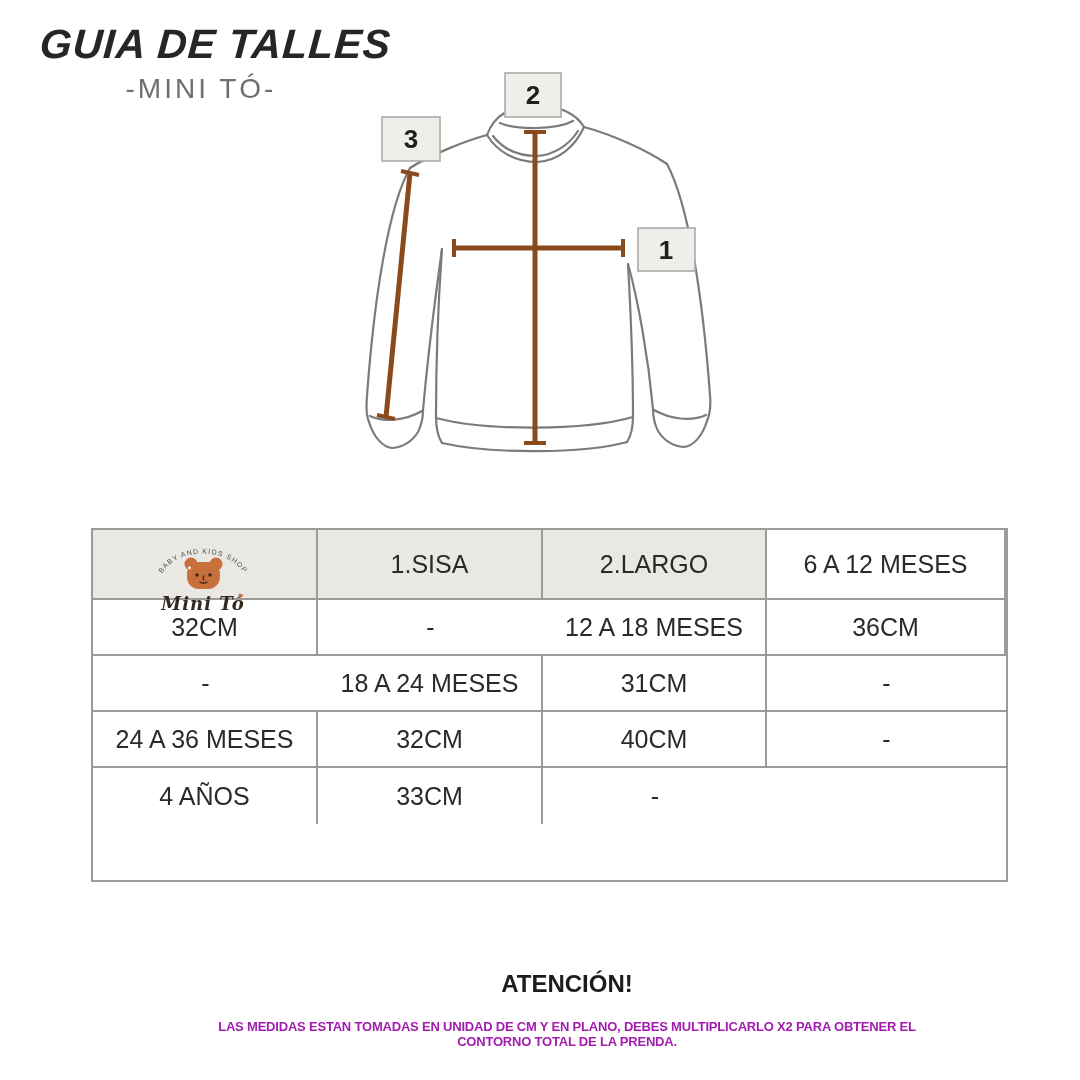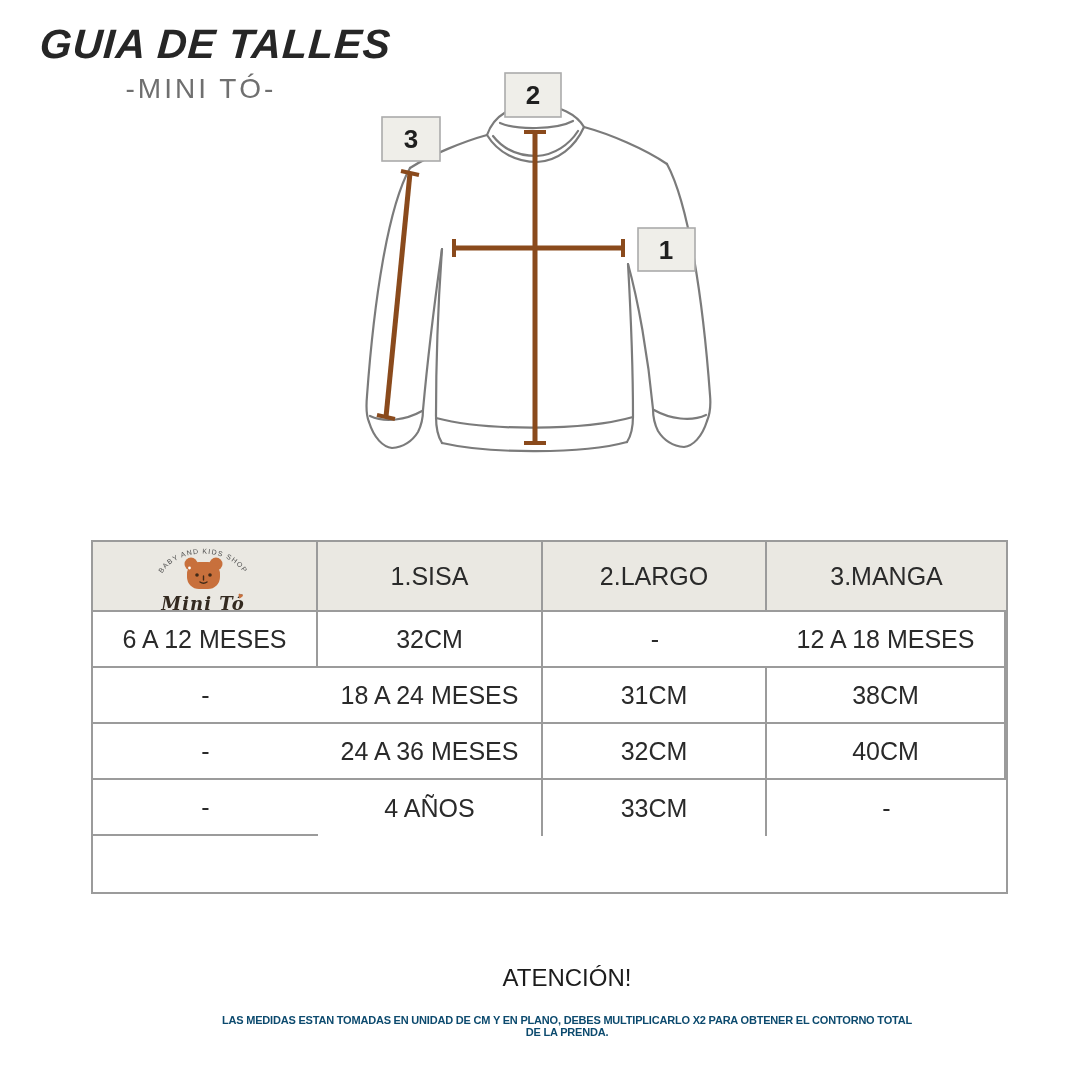--- a/index.html
+++ b/index.html
@@ -17,21 +17,21 @@
   .subtitle{margin-top:8px;font-size:28px;letter-spacing:3px;color:#6f6f6f;}
   
   .sweater{position:absolute;left:330px;top:55px;width:420px;height:420px;}
   .outline{fill:none;stroke:#7b7b7b;stroke-width:2.2;stroke-linecap:round;}
   .measure{fill:none;stroke:#8a4a1c;stroke-width:5;stroke-linecap:butt;}
   .tick{fill:none;stroke:#8a4a1c;stroke-width:4;stroke-linecap:butt;}
   .labelbox{fill:#efeee9;stroke:#ababab;stroke-width:1.6;}
   .labeltext{font-family:"Liberation Sans",sans-serif;font-weight:700;font-size:26px;fill:#1f1f1f;text-anchor:middle;}
   
   .size-table{
-    position:absolute;left:91px;top:540px;width:917px;box-sizing:border-box;
+    position:absolute;left:91px;top:528px;width:917px;box-sizing:border-box;
     display:grid;grid-template-columns:225px 225px 224px 1fr;
     grid-template-rows:70px repeat(5,56px);
     border:2px solid #9b9b9b;
   }
   .cell{
     box-sizing:border-box;display:flex;align-items:center;justify-content:center;
     font-size:25px;color:#2a2a2a;background:#fff;
     border-right:2px solid #9b9b9b;border-bottom:2px solid #9b9b9b;
   }
   .cell.col-last{border-right:none;}
@@ -42,24 +42,24 @@
   .logo svg{overflow:visible;}
   .logo-arc-text{font-size:7px;letter-spacing:1.1px;fill:#4c4c4c;font-family:"Liberation Sans",sans-serif;}
   .brand-script{
     font-family:"DejaVu Serif",serif;font-style:italic;font-weight:700;
     font-size:18px;fill:#33291f;letter-spacing:1px;text-anchor:middle;
   }
   .bear{fill:#c8703c;}
   .bear-dark{stroke:#402a18;stroke-width:1.4;fill:none;stroke-linecap:round;}
   
   .footer{position:absolute;left:80px;right:26px;top:952px;text-align:center;}
-  .attention{font-size:24px;font-weight:400;color:#1c1c1c;margin:12px 0 22px 0;}
+  .attention{font-size:24px;font-weight:700;color:#1c1c1c;margin:18px 0 22px 0;}
   .note{
-    max-width:705px;margin:0 auto;font-size:11px;font-weight:700;
-    line-height:1.12;color:#0c4a6e;letter-spacing:-0.2px;
+    max-width:705px;margin:0 auto;font-size:13px;font-weight:700;
+    line-height:1.12;color:#a21caf;letter-spacing:-0.2px;
   }
 </style>
 </head>
 <body>
 
 <div class="canvas">
 
   <div class="title-block">
     <h1>GUIA DE TALLES</h1>
     <div class="subtitle">-MINI TÓ-</div>
@@ -111,32 +111,31 @@
     <g>
       <rect class="labelbox" x="308" y="173" width="57" height="43"></rect>
       <text class="labeltext" x="336" y="195" dominant-baseline="central">1</text>
     </g>
   </svg>
 
   <div class="size-table">
     <div class="cell th"></div>
     <div class="cell th">1.SISA</div>
     <div class="cell th">2.LARGO</div>
-    <div class="cell th col-last">3.MANGA</div>
 
     <div class="cell">6 A 12 MESES</div>
     <div class="cell">32CM</div>
     <div class="cell col-last">-</div>
 
     <div class="cell">12 A 18 MESES</div>
+    <div class="cell">36CM</div>
     <div class="cell col-last">-</div>
 
     <div class="cell">18 A 24 MESES</div>
     <div class="cell">31CM</div>
-    <div class="cell">38CM</div>
     <div class="cell col-last">-</div>
 
     <div class="cell">24 A 36 MESES</div>
     <div class="cell">32CM</div>
     <div class="cell">40CM</div>
     <div class="cell col-last">-</div>
 
     <div class="cell row-last">4 AÑOS</div>
     <div class="cell row-last">33CM</div>
     <div class="cell row-last col-last">-</div>

